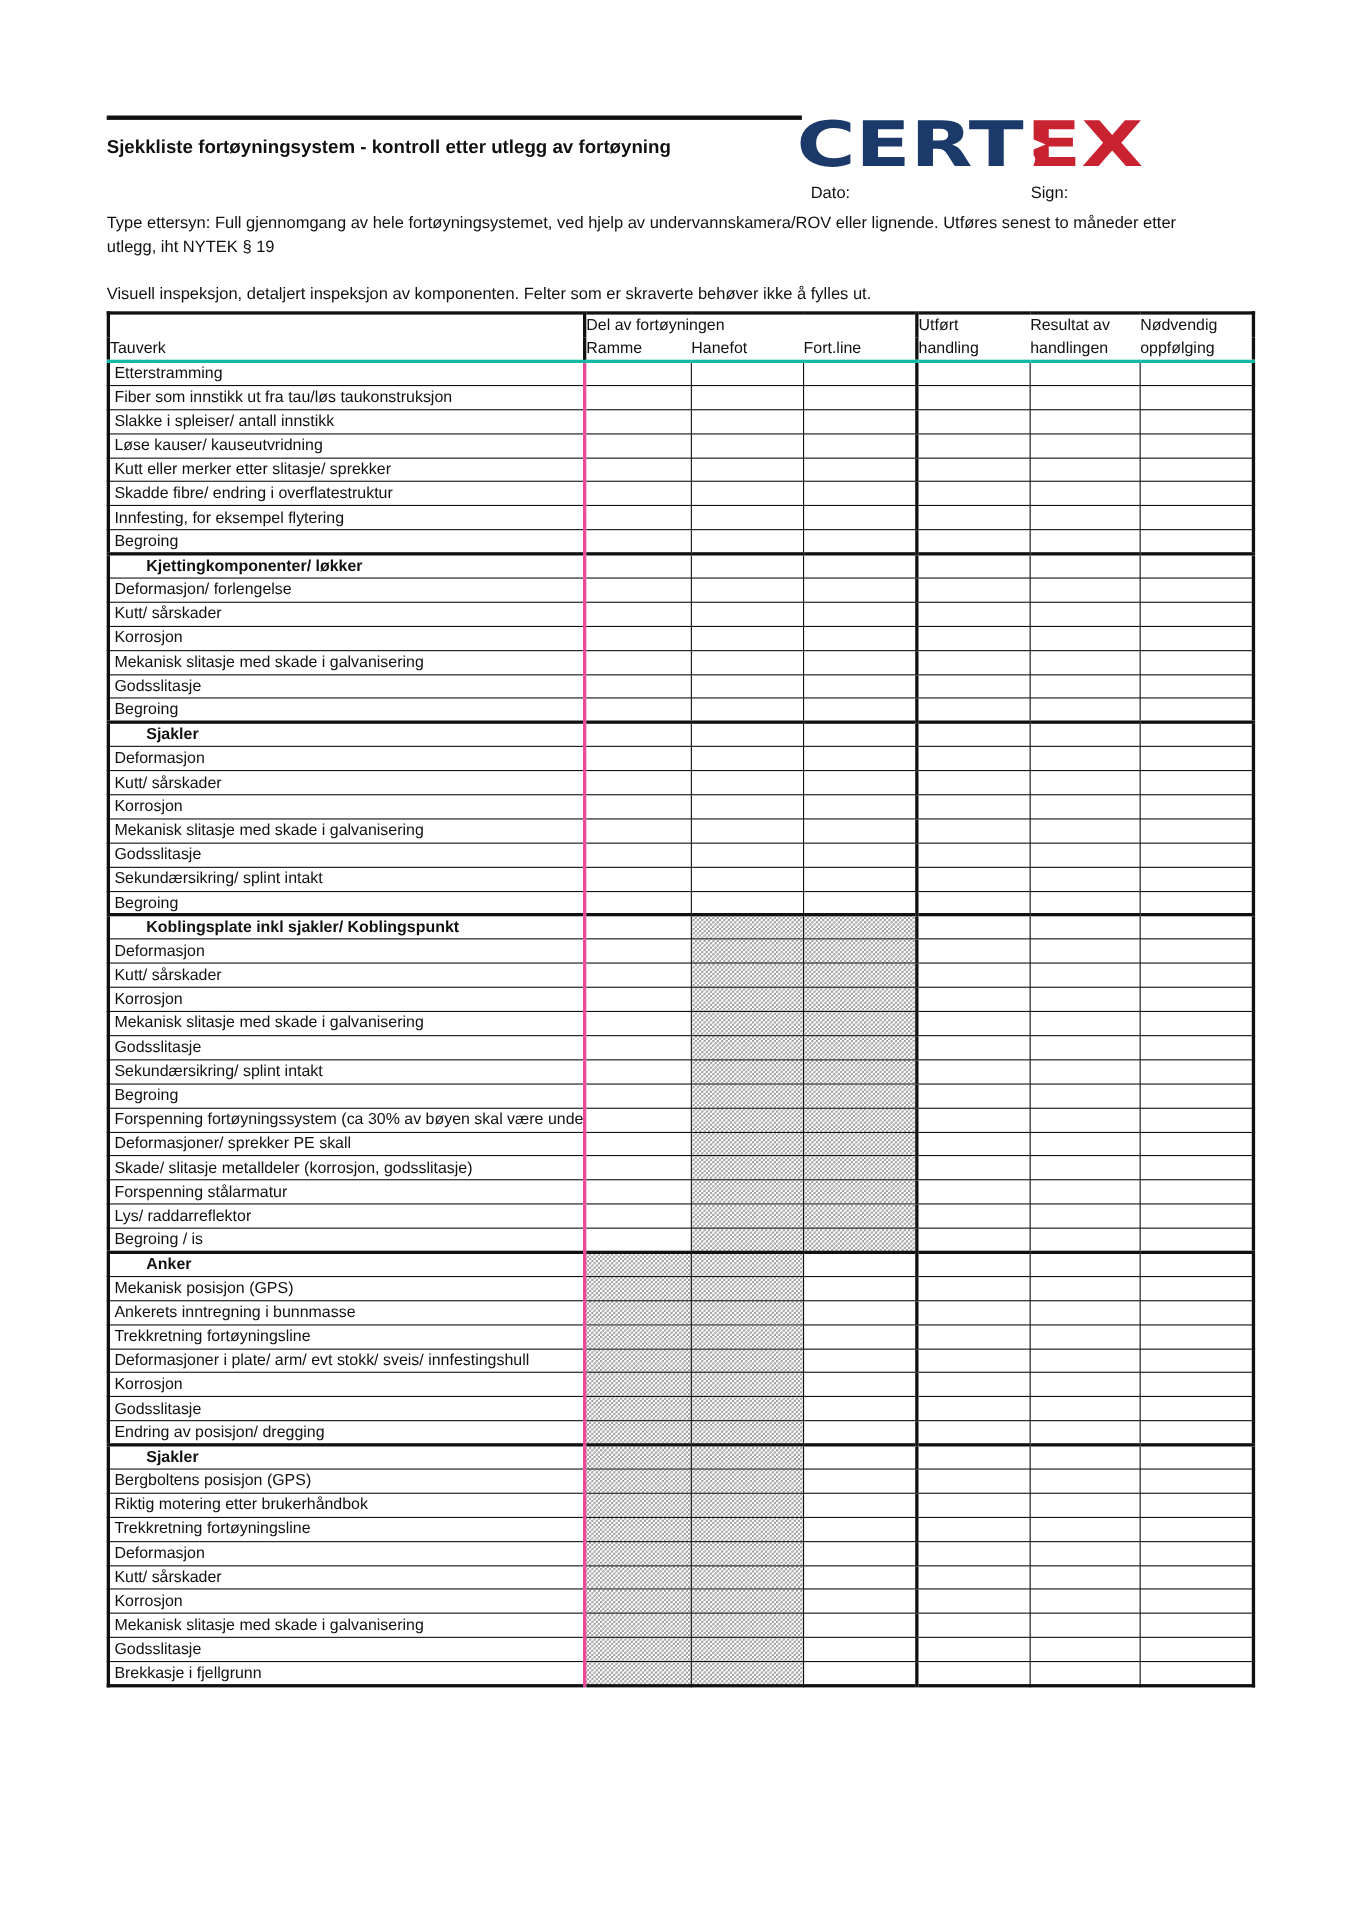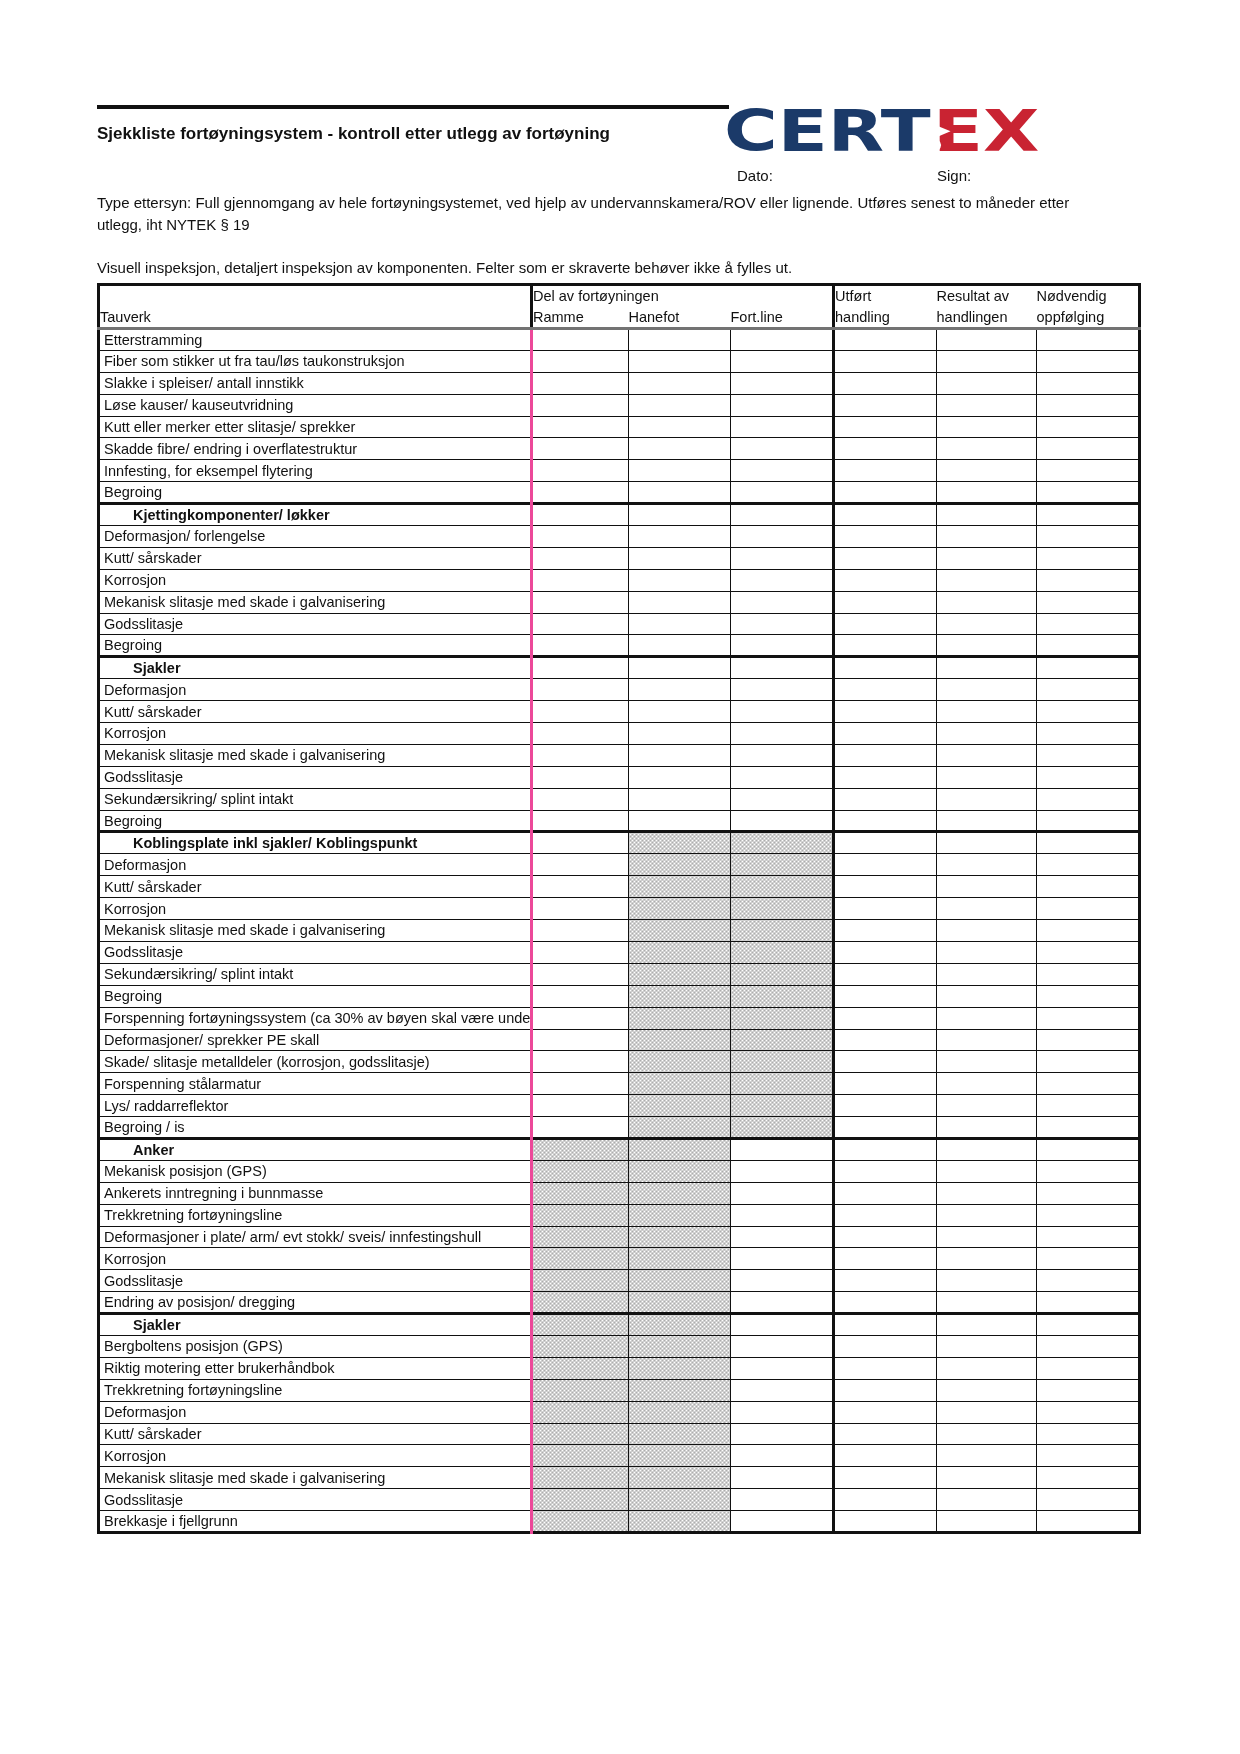--- a/index.html
+++ b/index.html
@@ -67,21 +67,21 @@
 
   .checklist th, .checklist td {
     padding:0; margin:0; overflow:hidden;
     font-size:14.5px; font-weight:normal; text-align:left;
     vertical-align:middle; white-space:nowrap;
   }
 
   
   .checklist thead tr { height:22px;margin-top:29px; }
   .checklist thead th { border:0 solid #111; }
-  .checklist thead tr:last-child th { border-bottom:3px solid #737373; }
+  .checklist thead tr:last-child th { border-bottom:3px solid #14b8a6; }
   .h-lab, .h-tau { border-right:3px solid #111 !important; }
   .h-u, .h-u2 { border-left:3px solid #111 !important; }
   .h-group { text-align:center; }
   .h-ramme { padding-left:4px; }
   .h-hanefot, .h-fortline { text-align:center; }
   .h-u, .h-r, .h-n, .h-u2, .h-r2, .h-n2 { padding-left:5px; }
   .h-tau { font-weight:bold; padding-left:4px; }
 
   
   .checklist tbody tr { height:21.9px; }
@@ -150,21 +150,21 @@
         <tr>
     <td class="label">Etterstramming</td>
     <td class="cell c-ramme"></td>
     <td class="cell c-hanefot"></td>
     <td class="cell c-fortline"></td>
     <td class="cell c-utfort"></td>
     <td class="cell c-resultat"></td>
     <td class="cell c-oppfolging"></td>
   </tr>
         <tr>
-    <td class="label">Fiber som stikker ut fra tau/løs taukonstruksjon</td>
+    <td class="label">Fiber som innstikk ut fra tau/løs taukonstruksjon</td>
     <td class="cell c-ramme"></td>
     <td class="cell c-hanefot"></td>
     <td class="cell c-fortline"></td>
     <td class="cell c-utfort"></td>
     <td class="cell c-resultat"></td>
     <td class="cell c-oppfolging"></td>
   </tr>
         <tr>
     <td class="label">Slakke i spleiser/ antall innstikk</td>
     <td class="cell c-ramme"></td>

